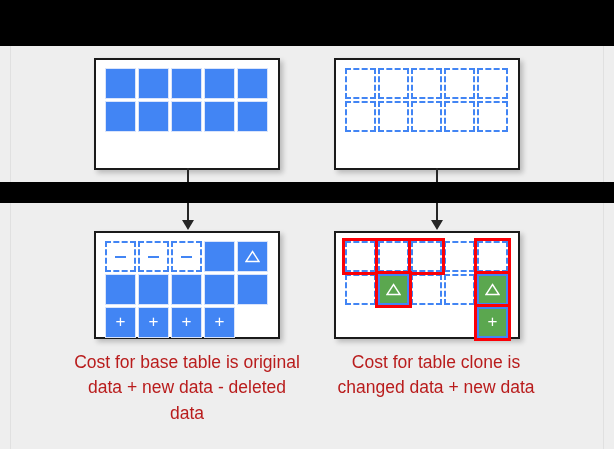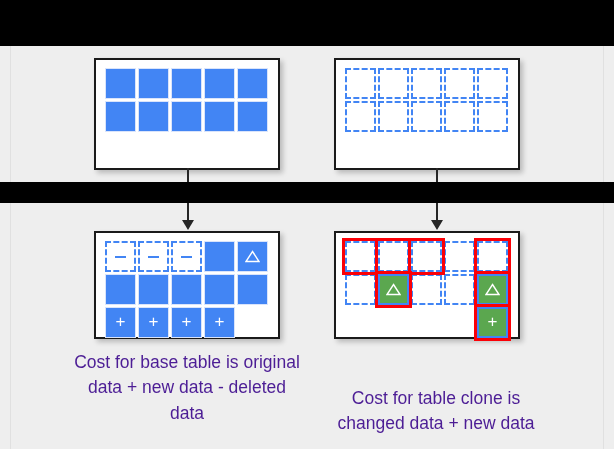--- a/index.html
+++ b/index.html
@@ -120,28 +120,28 @@
     border-right: 6px solid transparent;
     border-top: 10px solid #262626;
   }
   #arrow-base  { left: 187px; top: 168px; }
   #arrow-clone { left: 436px; top: 168px; }
 
   
   .caption {
     position: absolute;
     text-align: center;
-    color: #4c1d95;
+    color: #b91c1c;
     font-size: 17.5px;
     line-height: 1.45;
     font-family: "Liberation Sans", sans-serif;
     z-index: 4;
   }
   #caption-base  { left: 74px;  top: 350px; width: 226px; }
-  #caption-clone { left: 330px; top: 350px; width: 212px; margin-top: 36px; }
+  #caption-clone { left: 330px; top: 350px; width: 212px; }
 </style>
 </head>
 <body>
 
 <div id="canvas">
 
   <div class="guide" style="left:10px;  top:46px; height:136px;"></div>
   <div class="guide" style="left:10px;  top:203px; height:246px;"></div>
   <div class="guide" style="left:603px; top:46px; height:136px;"></div>
   <div class="guide" style="left:603px; top:203px; height:246px;"></div>

